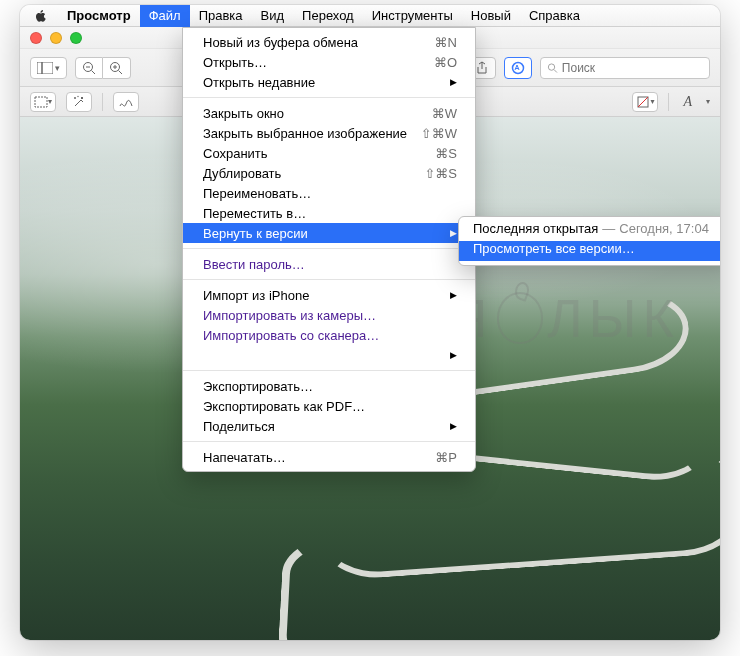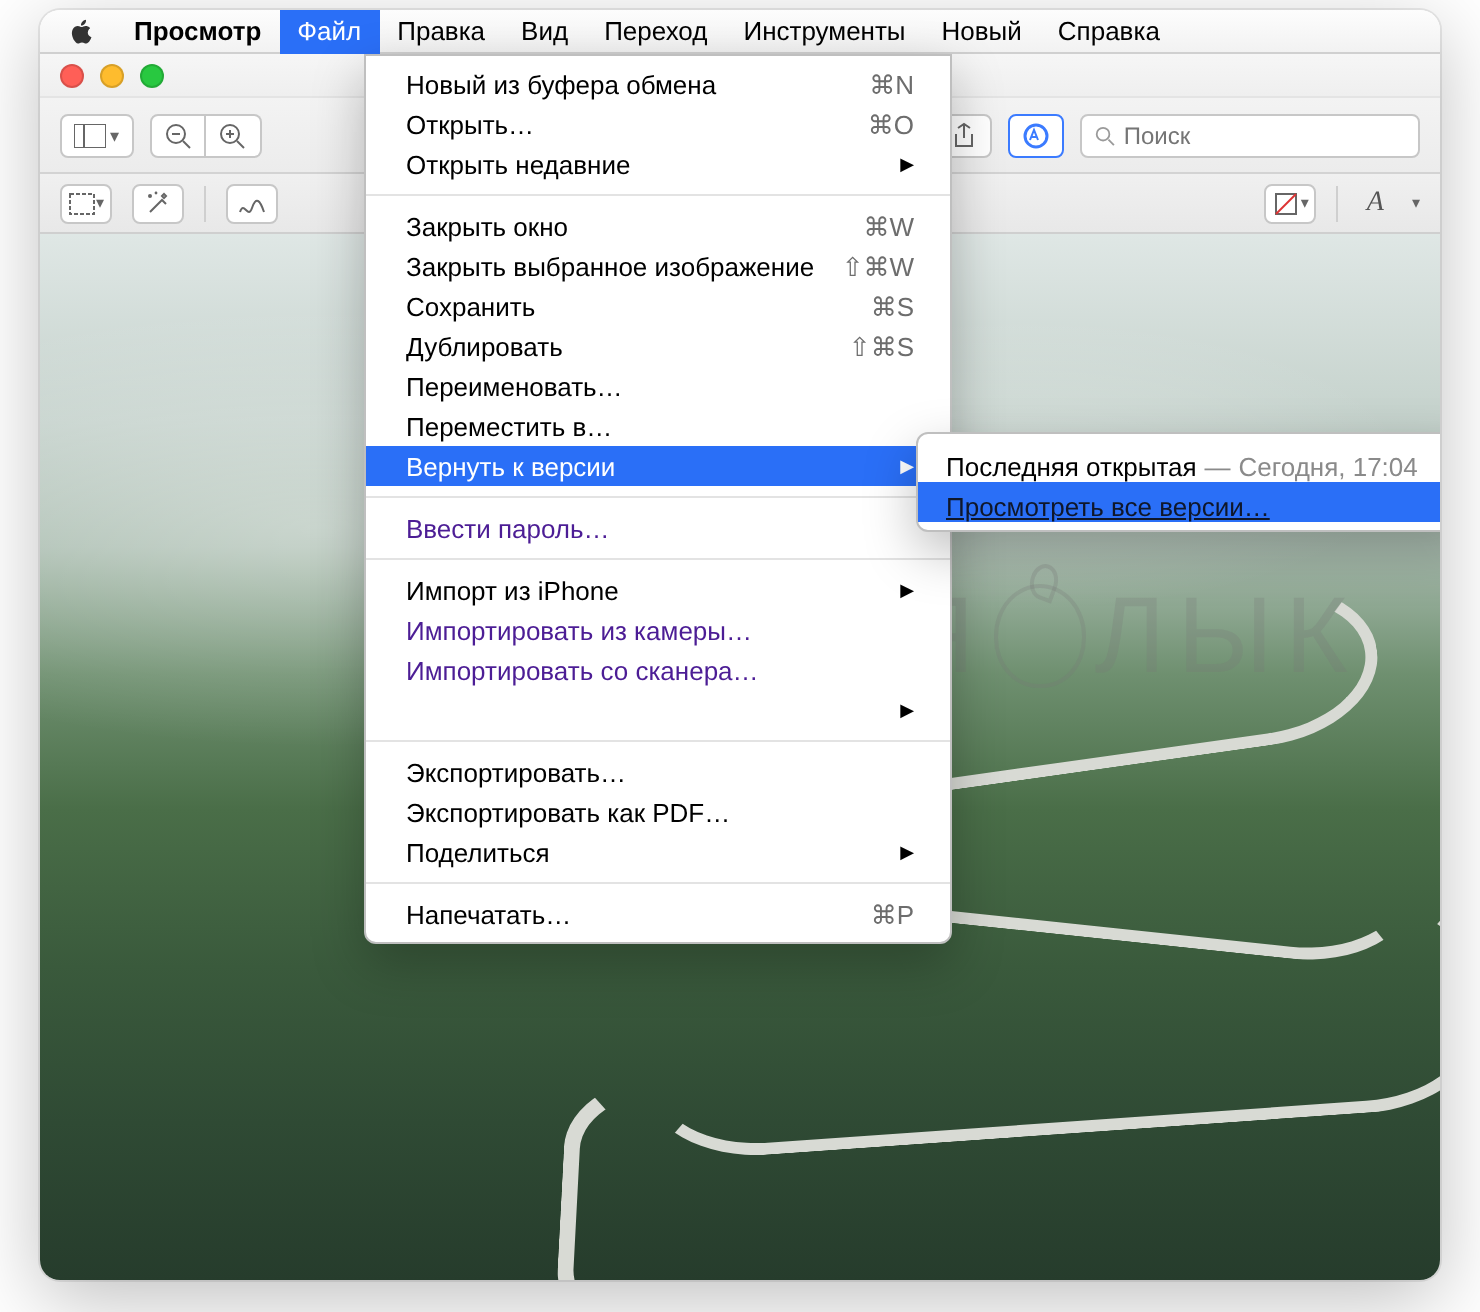--- a/index.html
+++ b/index.html
@@ -59,22 +59,22 @@
     .dropdown { position:absolute; top:22px; left:162px; width:294px; background:#fff; border:1px solid #bfbfbf; border-radius:0 0 6px 6px; box-shadow:0 10px 26px rgba(0,0,0,.25); padding:4px 0; font-size:13px; z-index:10;}
     .dropdown .row { display:flex; align-items:center; height:20px; padding:0 18px 0 20px; color:#000; position:relative; }
     .dropdown .row.disabled { color:#4c1d95; }
     .dropdown .row.sep { height:0; border-top:1px solid #e3e3e3; margin:5px 0; padding:0; }
     .dropdown .row .short { margin-left:auto; color:#6d6d6d; font-size:13px; }
     .dropdown .row.sel { background:#2a6ff7; color:#fff;gap:34px; }
     .dropdown .row .sub { margin-left:auto; color:#000; }
     .dropdown .row.sel .sub { color:#fff; }
 
     .submenu { position:absolute; top:211px; left:438px; width:280px; background:#fff; border:1px solid #bfbfbf; border-radius:6px; box-shadow:0 10px 26px rgba(0,0,0,.25); padding:4px 0; font-size:13px; z-index:11;}
-    .submenu .row { display:flex; align-items:flex-end; height:20px; padding:0 14px; }
-    .submenu .row.sel { background:#2a6ff7; color:#0f172a;text-decoration:underline; }
+    .submenu .row { display:flex; align-items:flex-start; height:20px; padding:0 14px; }
+    .submenu .row.sel { background:#2a6ff7; color:#ffffff; }
     .submenu .ts { color:#8a8a8a; }
     .submenu .dash { color:#8a8a8a; padding:0 4px; }
   </style>
 </head>
 <body>
 
 <div class="frame">
 
   <div class="menubar">
     <svg class="apple" viewBox="0 0 16 16">

